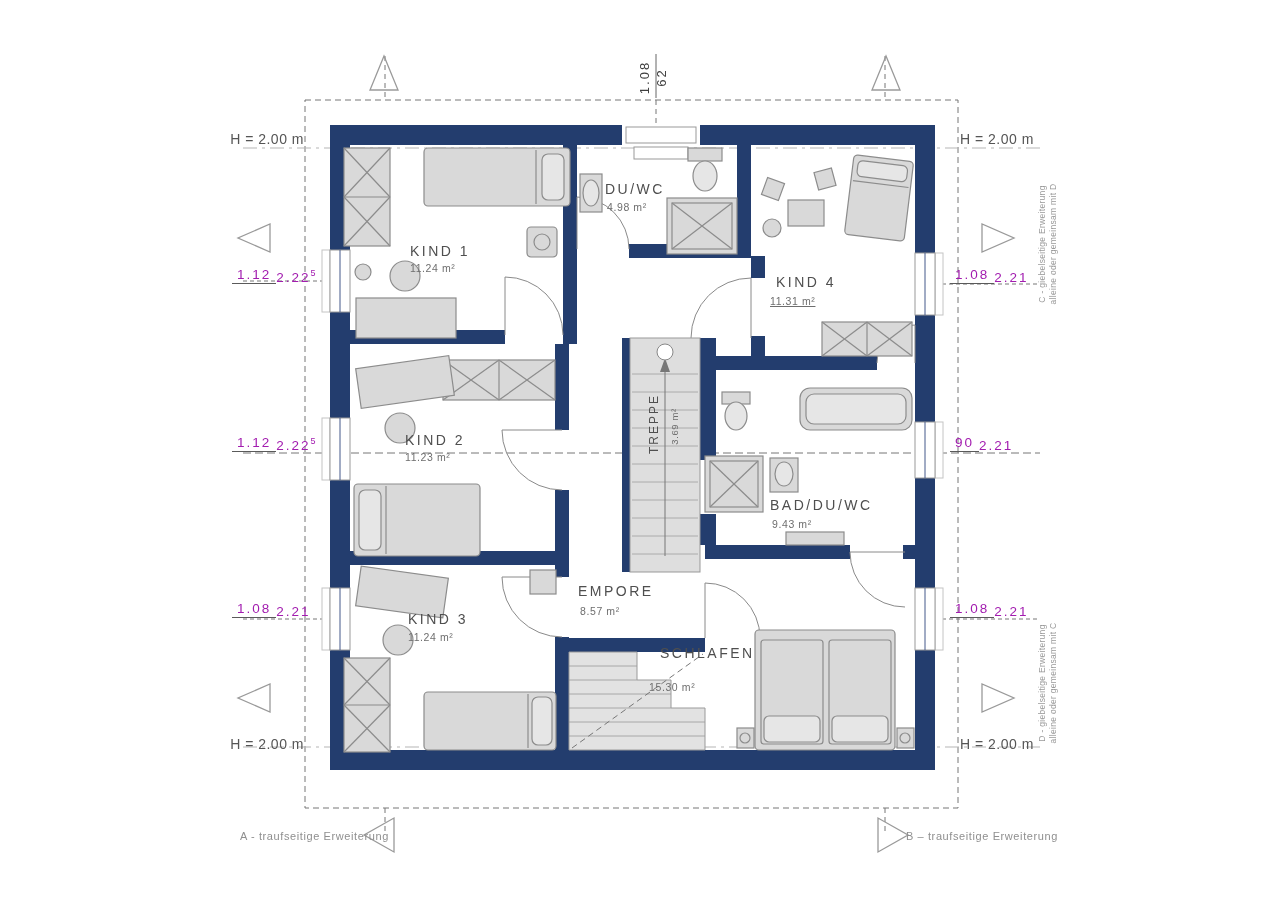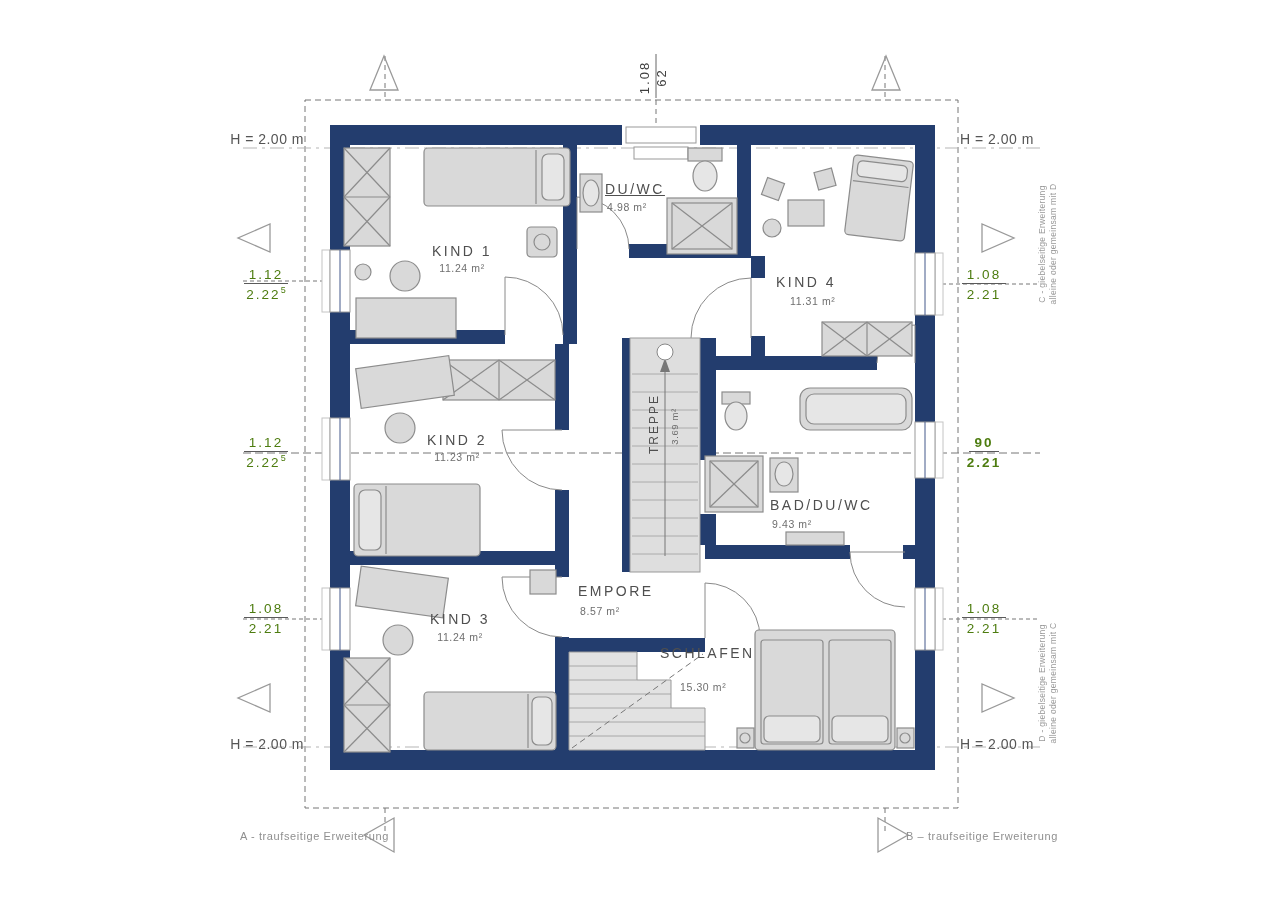--- a/index.html
+++ b/index.html
@@ -2,23 +2,23 @@
 <html><head>
 <meta charset="utf-8">
 <style>
   html,body{margin:0;padding:0;}
   body{width:1280px;height:906px;position:relative;background:#ffffff;
        font-family:"Liberation Sans",sans-serif;overflow:hidden;}
   svg{position:absolute;left:0;top:0;}
   .lbl{position:absolute;white-space:nowrap;}
   .room-name{font-size:14px;letter-spacing:2.5px;color:#4f4f4f;}
   .room-area{font-size:10.5px;letter-spacing:0.6px;color:#6e6e6e;}
-  .ctr{text-align:center;}
-  .dim{position:absolute;width:68px;display:flex;flex-direction:column;align-items:center;
-       font-size:13.5px;letter-spacing:2px;color:#4d7c0f;}
+  .ctr{text-align:left;}
+  .dim{position:absolute;width:68px;display:flex;flex-direction:row;align-items:center;
+       font-size:13.5px;letter-spacing:2px;color:#a21caf;}
   .dim .num{border-bottom:1px solid #5a5a5a;padding:0 5px 1px;}
   .dim .den{padding-top:1px;}
   .dim sup{font-size:9px;letter-spacing:0;}
   .hlbl{position:absolute;font-size:14px;letter-spacing:0.5px;color:#555;width:92px;white-space:nowrap;}
   .note{position:absolute;font-size:11px;letter-spacing:0.6px;color:#8f8f8f;white-space:nowrap;}
   .vnote{position:absolute;width:160px;height:22px;transform:rotate(-90deg);transform-origin:center;
          font-size:8.5px;color:#999;text-align:center;line-height:11px;letter-spacing:0.3px;white-space:nowrap;}
   .rot{transform:rotate(-90deg);transform-origin:center;text-align:center;}
   .trep{position:absolute;width:100px;text-align:center;transform:rotate(-90deg);transform-origin:center;}
 </style>
@@ -340,62 +340,62 @@
     <g>
         <rect x="897" y="728" width="17" height="20"></rect>
         <circle cx="905" cy="738" r="5"></circle>
       </g>
   </g>
 </svg>
 
 <div class="lbl room-name ctr" style="left:410px;top:243px;width:104px;">KIND 1</div>
 <div class="lbl room-area ctr" style="left:410px;top:262px;width:104px;">11.24 m²</div>
 
-<div class="lbl room-name" style="left:605px;top:181px;text-decoration:underline;">DU/WC</div>
+<div class="lbl room-name" style="left:605px;top:181px;">DU/WC</div>
 <div class="lbl room-area" style="left:607px;top:201px;">4.98 m²</div>
 
 <div class="lbl room-name" style="left:776px;top:274px;">KIND 4</div>
-<div class="lbl room-area" style="left:790px;top:295px;">11.31 m²</div>
+<div class="lbl room-area" style="left:770px;top:295px;text-decoration:underline;">11.31 m²</div>
 
 <div class="lbl room-name ctr" style="left:405px;top:432px;width:104px;">KIND 2</div>
 <div class="lbl room-area ctr" style="left:405px;top:451px;width:104px;">11.23 m²</div>
 
 <div class="lbl room-name trep" style="left:604px;top:417px;font-size:12px;letter-spacing:2px;">TREPPE</div>
 <div class="lbl room-area trep" style="left:624px;top:421px;font-size:9.5px;">3.69 m²</div>
 
 <div class="lbl room-name" style="left:770px;top:497px;">BAD/DU/WC</div>
 <div class="lbl room-area" style="left:772px;top:518px;">9.43 m²</div>
 
 <div class="lbl room-name ctr" style="left:408px;top:611px;width:104px;">KIND 3</div>
 <div class="lbl room-area ctr" style="left:408px;top:631px;width:104px;">11.24 m²</div>
 
 <div class="lbl room-name" style="left:578px;top:583px;text-align:center;">EMPORE</div>
 <div class="lbl room-area" style="left:580px;top:605px;">8.57 m²</div>
 
 <div class="lbl room-name" style="left:660px;top:645px;">SCHLAFEN</div>
-<div class="lbl room-area" style="left:680px;top:681px;">15.30 m²</div>
+<div class="lbl room-area" style="left:649px;top:681px;">15.30 m²</div>
 
 <div class="dim" style="left:232px;top:267px;">
   <div class="num">1.12</div>
   <div class="den"><span>2.22</span><sup>5</sup></div>
 </div>
 <div class="dim" style="left:232px;top:435px;">
   <div class="num">1.12</div>
   <div class="den"><span>2.22</span><sup>5</sup></div>
 </div>
 <div class="dim" style="left:232px;top:601px;">
   <div class="num">1.08</div>
   <div class="den"><span>2.21</span><sup></sup></div>
 </div>
 
 <div class="dim" style="left:950px;top:267px;">
   <div class="num">1.08</div>
   <div class="den"><span>2.21</span><sup></sup></div>
 </div>
-<div class="dim" style="left:950px;top:435px;font-weight:bold;">
+<div class="dim" style="left:950px;top:435px;">
   <div class="num">90</div>
   <div class="den"><span>2.21</span><sup></sup></div>
 </div>
 <div class="dim" style="left:950px;top:601px;">
   <div class="num">1.08</div>
   <div class="den"><span>2.21</span><sup></sup></div>
 </div>
 
 <div class="lbl rot" style="left:612px;top:70px;width:64px;font-size:13px;letter-spacing:2px;color:#3f3f3f;">1.08</div>
 <div class="lbl rot" style="left:638px;top:70px;width:46px;font-size:13px;letter-spacing:2px;color:#3f3f3f;">62</div>

